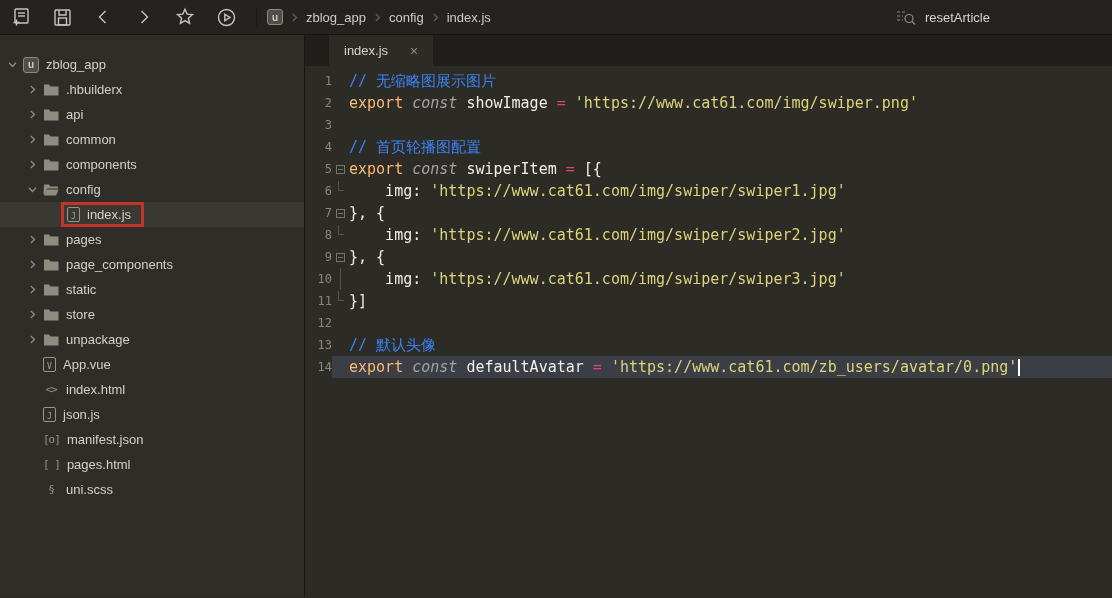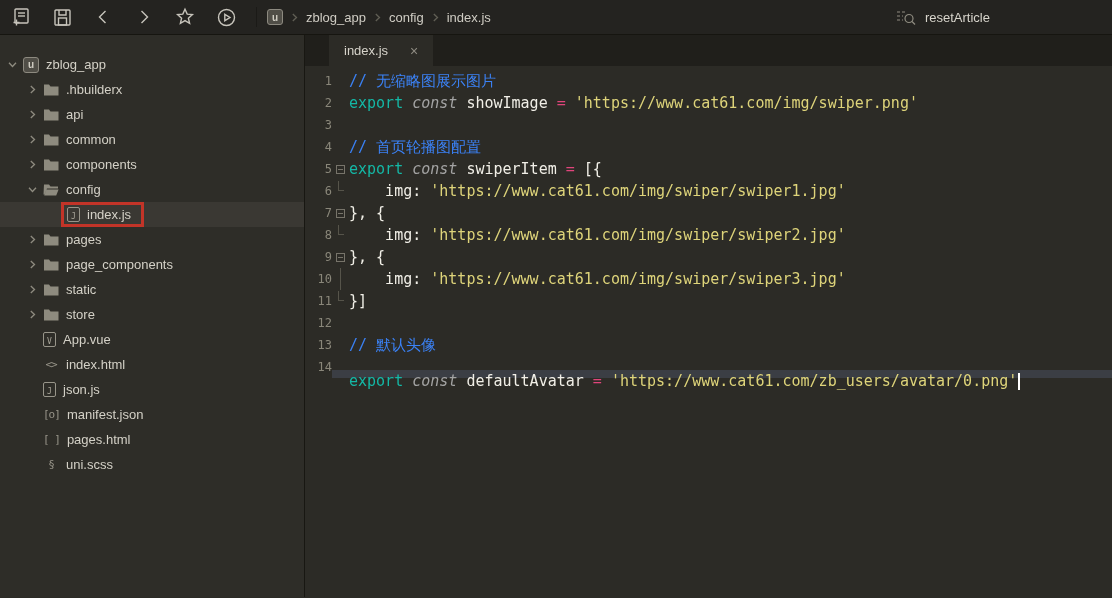--- a/index.html
+++ b/index.html
@@ -49,32 +49,32 @@
   .tabbar { height:31px; background:#201f1b; display:flex; align-items:stretch; }
   .tab { margin-left:24px; background:#2c2b26; display:flex; align-items:center;
          padding:0 15px; gap:22px; color:#d6d3ca; font-size:13px; cursor:pointer; }
   .tab-close { color:#8f8c82; font-size:14px; cursor:pointer; line-height:1; }
 
   .code-area { flex:1; padding-top:4px; font-family:"DejaVu Sans Mono", monospace;
                font-size:15px; position:relative; overflow:hidden; }
   .cline { display:flex; height:22px; line-height:22px; }
   .lnum { flex:0 0 27px; text-align:right; color:#8a877a; font-size:12px; }
   .lbody { flex:1; display:flex; }
-  .lbody.hl { background:#3b3e44;margin-top:14px; }
+  .lbody.hl { background:#3b3e44; }
   .fold { flex:0 0 17px; display:flex; align-items:center; justify-content:center; }
   .foldbox { width:9px; height:9px; border:1px solid #77746a; position:relative; }
   .foldbox::after { content:""; position:absolute; left:1px; right:1px; top:3px;
                     border-top:1px solid #77746a; }
   .foldcorner { width:6px; height:10px; border-left:1px solid #56544a;
                 border-bottom:1px solid #56544a; align-self:flex-start; margin-top:1px; }
   .foldbar { width:1px; height:100%; background:#56544a; align-self:flex-start; }
   .codetext { white-space:pre; color:#f1efe7; }
 
   .t-com { color:#3b82f6; }
-  .t-kw  { color:#14b8a6; }
+  .t-kw  { color:#fdba74; }
   .t-kwi { color:#a3a3a3; font-style:italic; }
   .t-id  { color:#f1efe7; }
   .t-op  { color:#e0457b; }
   .t-str { color:#ded47a; }
   .t-pl  { color:#f1efe7; }
 
   .caret { display:inline-block; width:2px; height:17px; background:#ffffff;
            vertical-align:middle; margin-left:1px; }
 </style>
 </head>
@@ -312,20 +312,36 @@
           <span class="tree-icon">
             <svg width="16" height="13" viewBox="0 0 16 13">
               <path d="M1 1.5 h5 l1.5 2 h8 v9 h-14.5 z" fill="#8e8b7f"></path>
             </svg>
           </span>
           <span class="tree-label">store</span>
         </span>
       </div>
       <div class="tree-row">
         <span style="width: 24px;"></span>
+        <span class="expander">
+          <svg width="9" height="9" viewBox="0 0 9 9">
+            <path d="M2.8 1 L6.5 4.5 L2.8 8" fill="none" stroke="#8f8c80" stroke-width="1.3"></path>
+          </svg>
+        </span>
+        <span class="labelwrap">
+          <span class="tree-icon">
+            <svg width="16" height="13" viewBox="0 0 16 13">
+              <path d="M1 1.5 h5 l1.5 2 h8 v9 h-14.5 z" fill="#8e8b7f"></path>
+            </svg>
+          </span>
+          <span class="tree-label">unpackage</span>
+        </span>
+      </div>
+      <div class="tree-row">
+        <span style="width: 24px;"></span>
         <span class="expander"></span>
         <span class="labelwrap">
           <span class="tree-icon fic">V</span>
           <span class="tree-label">App.vue</span>
         </span>
       </div>
       <div class="tree-row">
         <span style="width: 24px;"></span>
         <span class="expander"></span>
         <span class="labelwrap">

